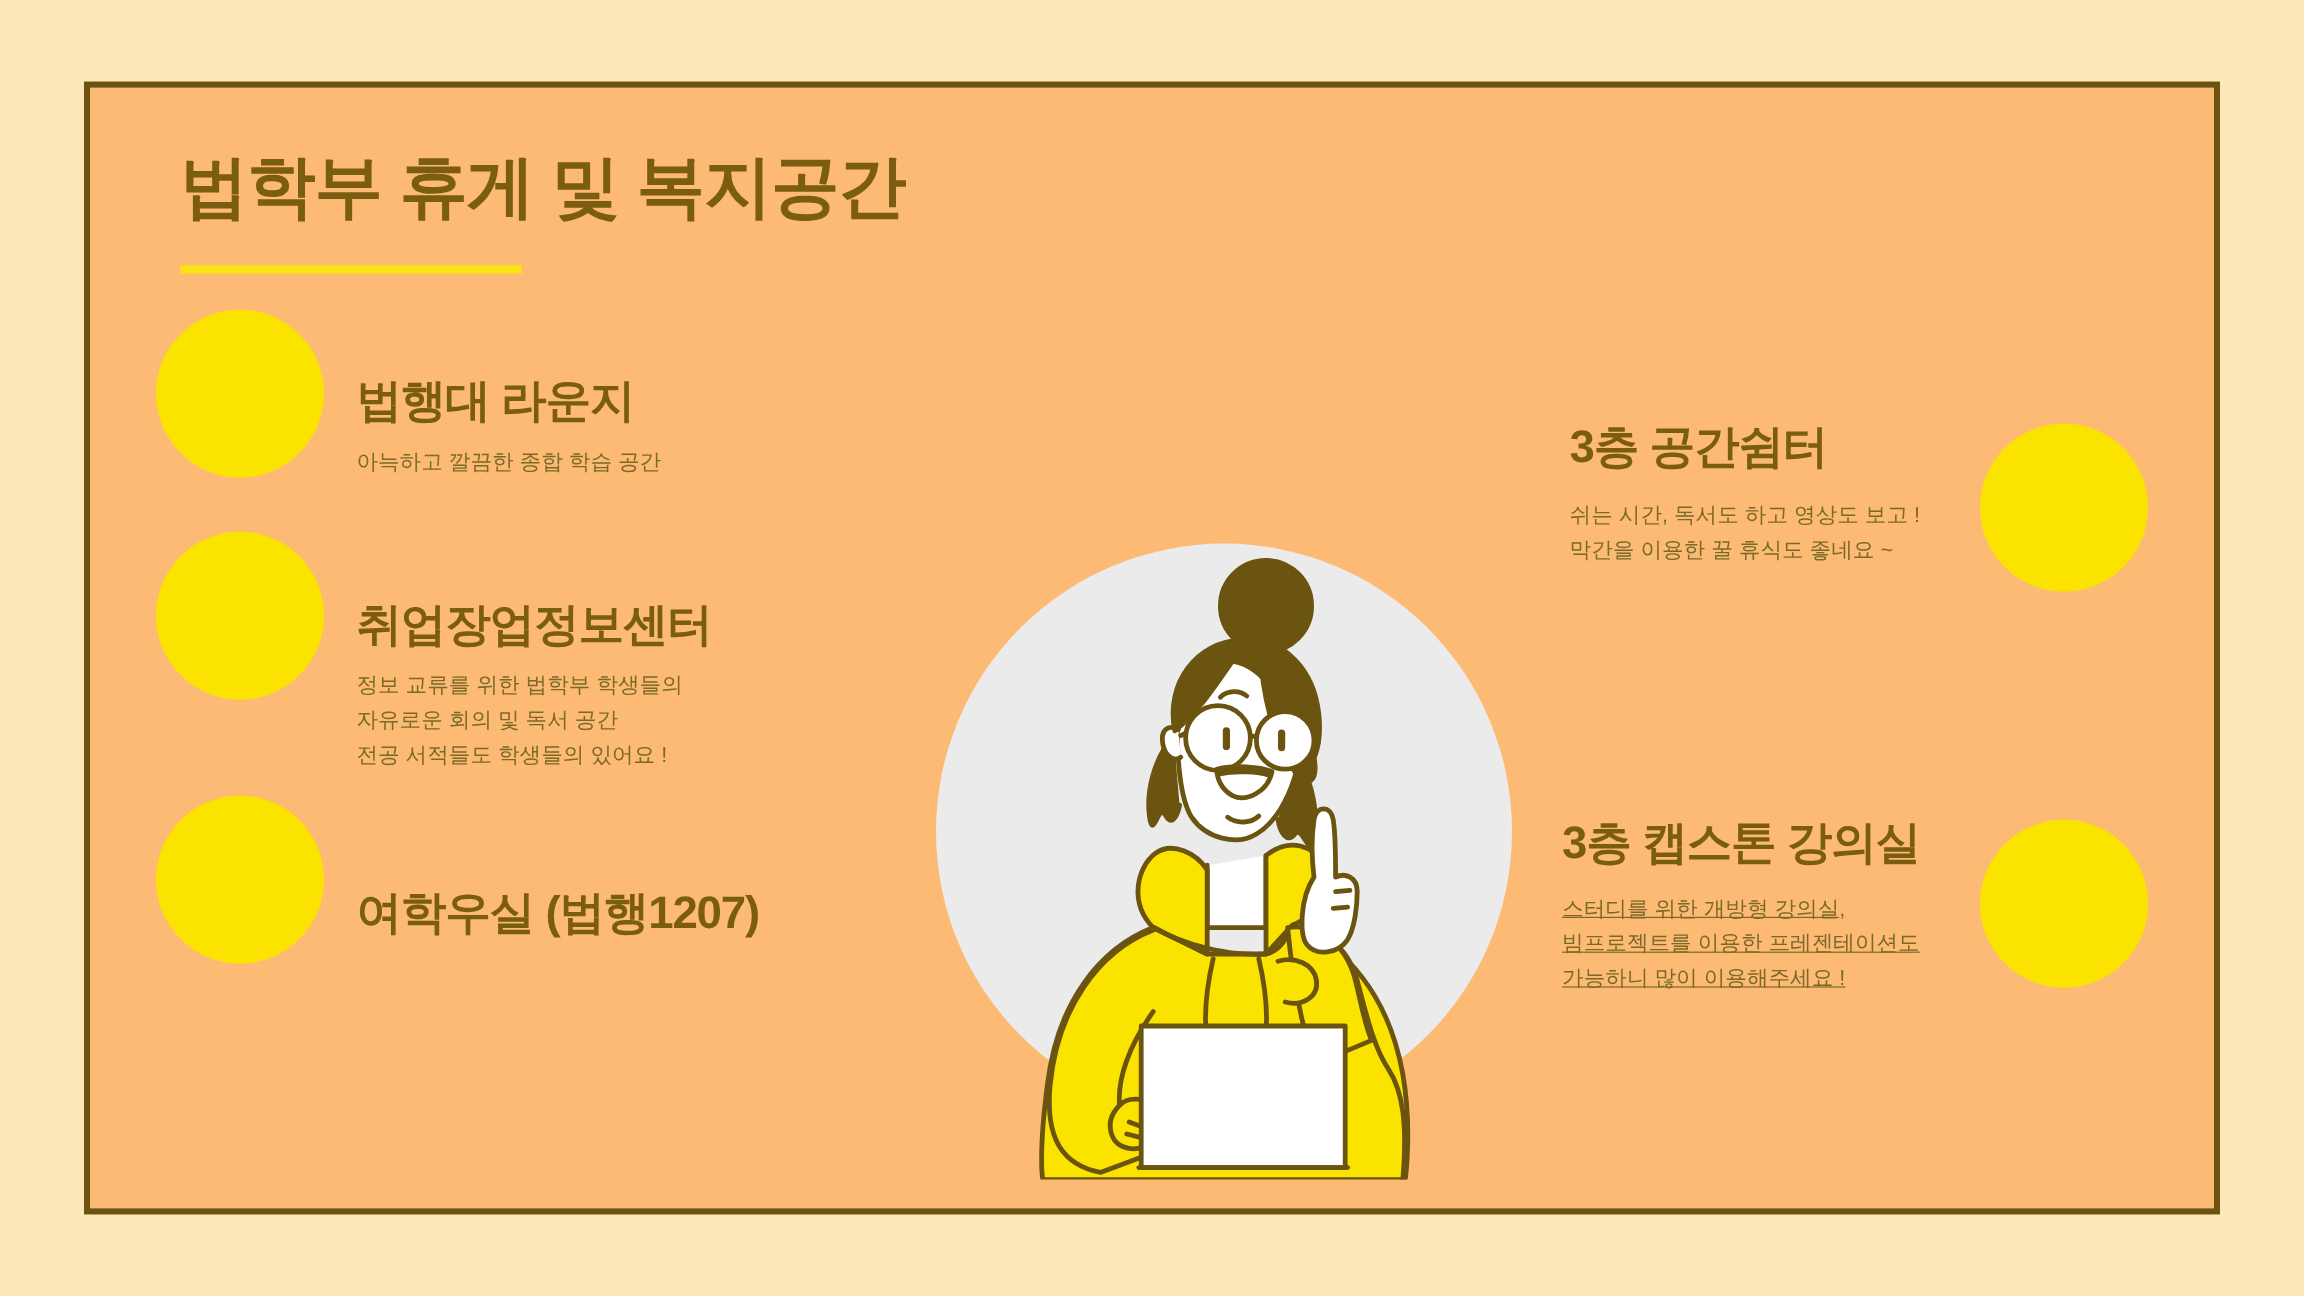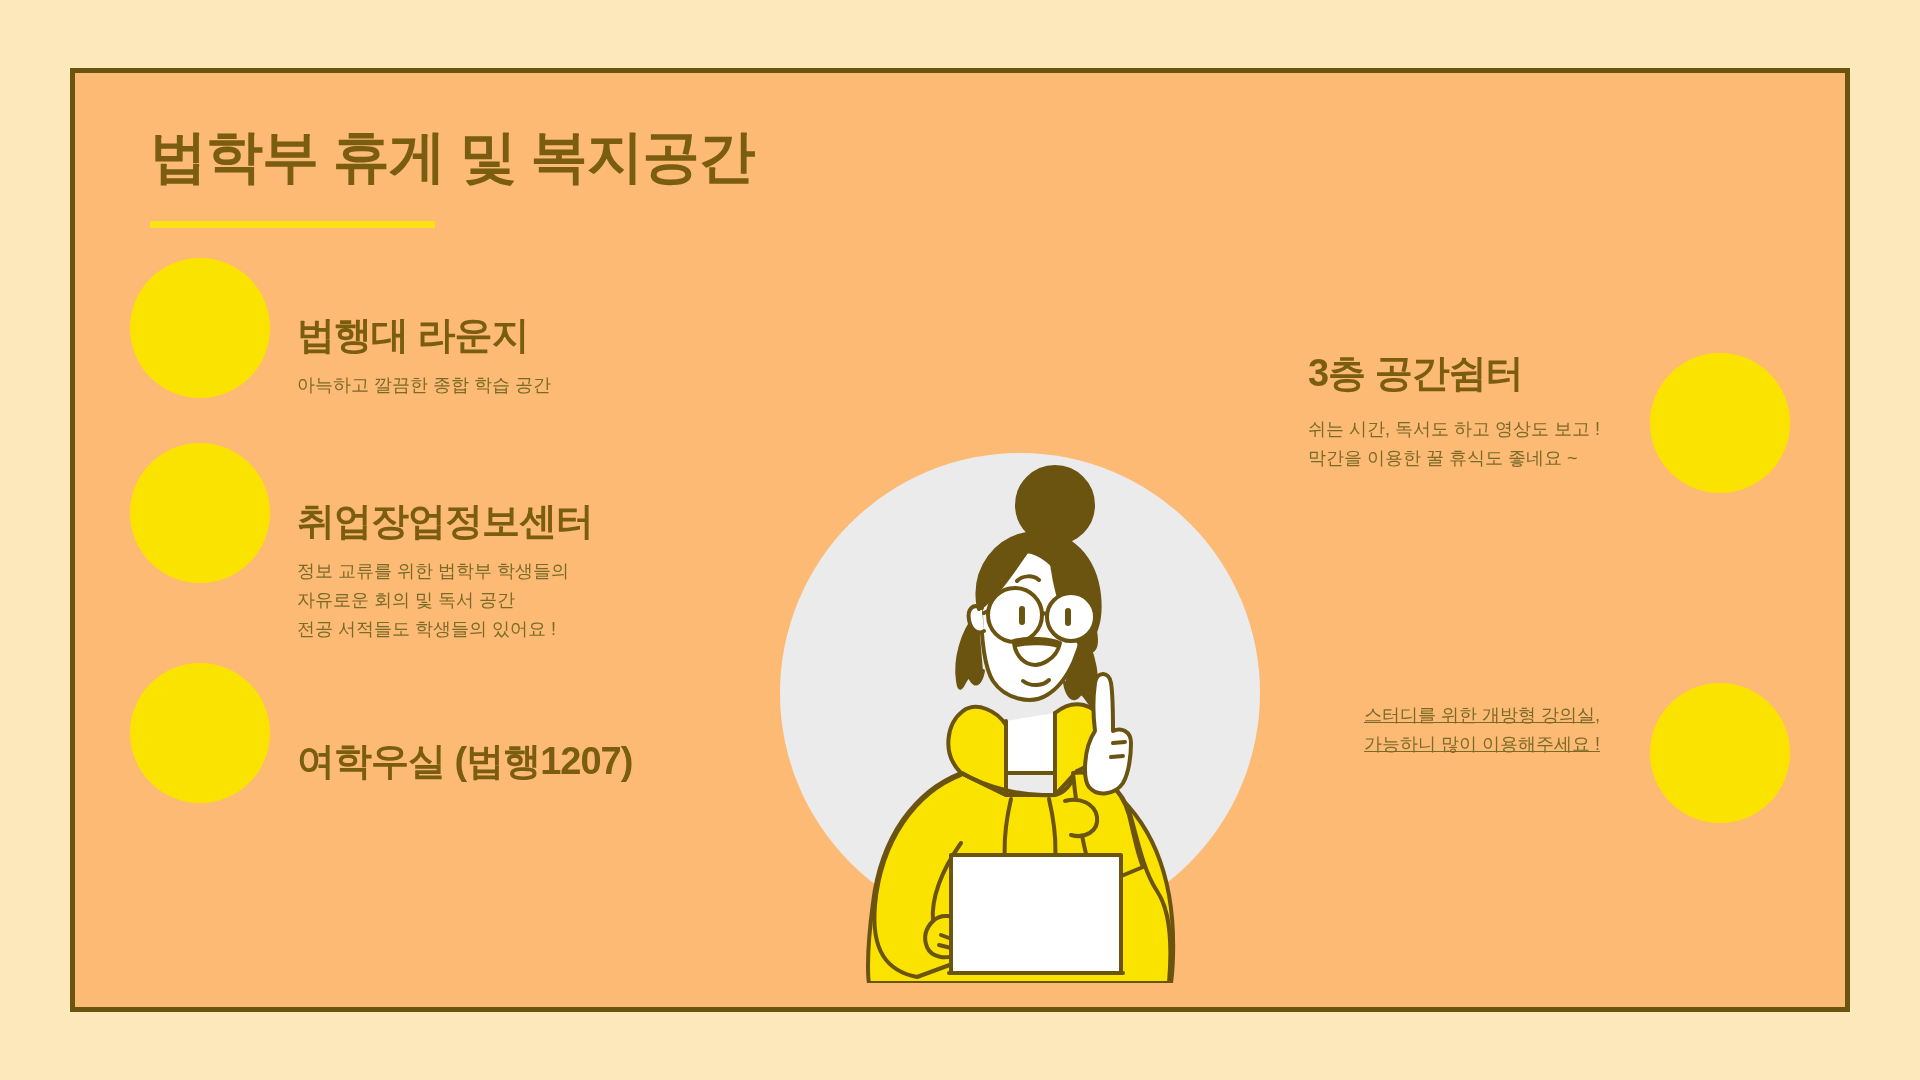--- a/index.html
+++ b/index.html
@@ -117,22 +117,24 @@
 
     <div class="item right" style="right:245px; top:280px;">
       <div class="item-title">3층 공간쉼터</div>
       <div class="item-desc" style="margin-top:20px;">
         <div>쉬는 시간, 독서도 하고 영상도 보고 !</div>
         <div>막간을 이용한 꿀 휴식도 좋네요 ~</div>
       </div>
     </div>
 
     <div class="item right" style="right:245px; top:610px;">
+      <div class="item-title">3층 캡스톤 강의실</div>
       <div class="item-desc" style="margin-top:18px;text-decoration:underline;">
         <div>스터디를 위한 개방형 강의실,</div>
+        <div>빔프로젝트를 이용한 프레젠테이션도</div>
         <div>가능하니 많이 이용해주세요 !</div>
       </div>
     </div>
 
     <div id="illustration">
       <svg viewBox="0 0 510 540" xmlns="http://www.w3.org/2000/svg">
 
         <circle cx="255" cy="250" r="240" fill="#EBEBEB"></circle>
 
         <g fill="none" stroke="#6B5310" stroke-width="4" stroke-linecap="round" stroke-linejoin="round">

